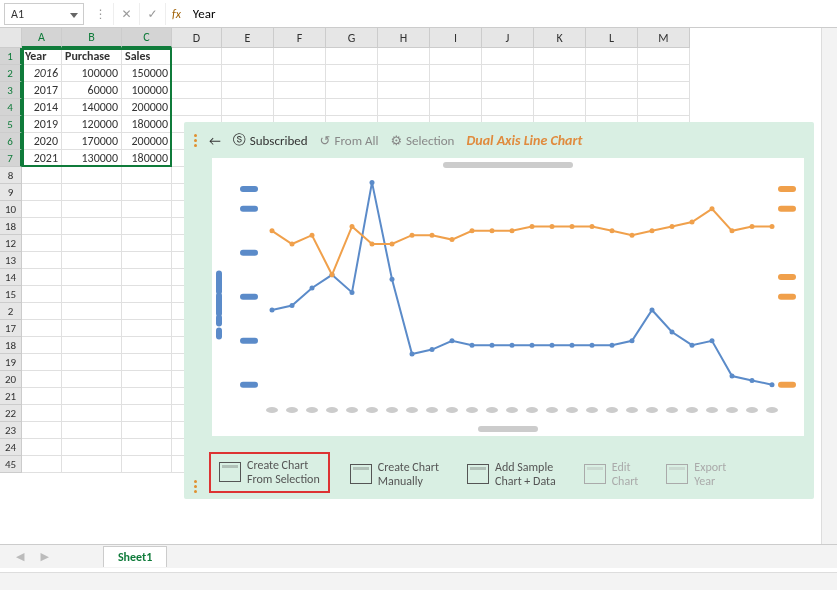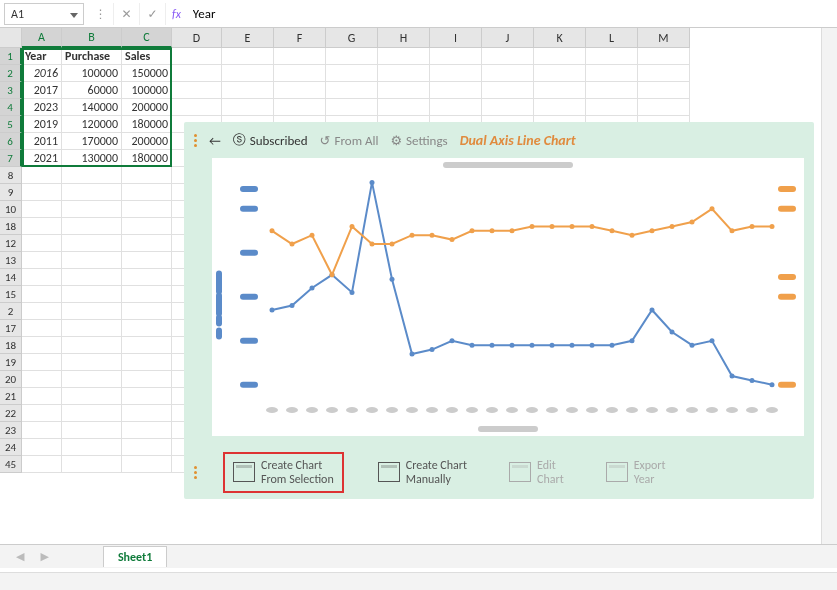--- a/index.html
+++ b/index.html
@@ -3,21 +3,21 @@
 <meta charset="utf-8">
 <style>
 * { box-sizing: border-box; margin: 0; padding: 0; font-family: Calibri, Arial, sans-serif; }
 body { background: #fff; width: 837px; height: 590px; overflow: hidden; font-size: 12px; color: #333; }
 
 
 .formula-bar { display: flex; align-items: center; height: 28px; border-bottom: 1px solid #ccc; background: #fff; }
 .name-box { width: 80px; height: 22px; border: 1px solid #ccc; margin: 0 4px; padding: 0 6px; display: flex; align-items: center; background: #fff; position: relative; }
 .name-box::after { content: ""; position: absolute; right: 5px; top: 9px; border-left: 4px solid transparent; border-right: 4px solid transparent; border-top: 5px solid #666; }
 .fb-btn { width: 26px; height: 22px; display: flex; align-items: center; justify-content: center; color: #999; border-right: 1px solid #eee; }
-.fx-label { font-style: italic; color: #8b5cf6; padding: 0 6px; }
+.fx-label { font-style: italic; color: #a16207; padding: 0 6px; }
 .formula-input { flex: 1; height: 22px; border: none; padding: 0 6px; outline: none; font-size: 13px; }
 
 
 .sheet-area { position: relative; height: 500px; }
 .corner { position: absolute; left: 0; top: 0; width: 22px; height: 20px; background: #e6e6e6; border: 1px solid #ccc; border-left: none; border-top: none; }
 .col-headers { position: absolute; left: 22px; top: 0; height: 20px; display: flex; }
 .col-h { background: #e6e6e6; border-right: 1px solid #ccc; border-bottom: 1px solid #ccc; display: flex; align-items: center; justify-content: center; font-size: 12px; color: #333; }
 .col-h.sel { background: #d4d4d4; color: #0f7b3a; border-bottom: 2px solid #0f7b3a; }
 .row-headers { position: absolute; left: 0; top: 20px; width: 22px; }
 .row-h { height: 17px; background: #e6e6e6; border-right: 1px solid #ccc; border-bottom: 1px solid #ccc; display: flex; align-items: center; justify-content: center; font-size: 11px; color: #333; }
@@ -36,21 +36,21 @@
 .tb-btn { display: flex; align-items: center; gap: 4px; color: #888; font-size: 13px; cursor: pointer; }
 .tb-btn.active { color: #333; }
 .tb-accent { color: #e08b3e; font-weight: bold; font-style: italic; font-size: 14px; }
 .howto { margin-left: auto; background: #fff; border: 1px solid #ccc; border-radius: 4px; padding: 3px 10px; display: flex; align-items: center; gap: 6px; font-size: 13px; }
 .yt { width: 16px; height: 12px; background: #f00; border-radius: 2px; position: relative; }
 .yt::after { content: ""; position: absolute; left: 5px; top: 2px; border-left: 5px solid #fff; border-top: 4px solid transparent; border-bottom: 4px solid transparent; }
 .chart-body { background: #fff; margin: 0 10px 10px 28px; height: 278px; position: relative; }
 .drag-bar { position: absolute; left: 50%; top: 4px; transform: translateX(-50%); width: 130px; height: 6px; background: #ccc; border-radius: 3px; }
 .drag-bar.bottom { top: auto; bottom: 4px; width: 60px; }
 svg.plot { position: absolute; left: 0; top: 0; width: 100%; height: 100%; }
-.panel-bottom { display: flex; align-items: center; padding: 6px 10px; gap: 26px; }
+.panel-bottom { display: flex; align-items: flex-end; padding: 6px 10px; gap: 12px; }
 .act-btn { display: flex; align-items: center; gap: 6px; padding: 4px 8px; cursor: pointer; font-size: 12px; color: #555; line-height: 1.2; }
 .act-btn.hl { border: 2px solid #d33; }
 .act-btn.disabled { color: #aaa; }
 .act-icon { width: 22px; height: 20px; border: 1px solid currentColor; display: inline-block; position: relative; }
 .act-icon::before { content: ""; position: absolute; left: 2px; top: 2px; right: 2px; height: 3px; background: currentColor; opacity: 0.3; }
 
 
 .sheet-tabs { position: absolute; bottom: 22px; left: 0; right: 0; height: 24px; background: #f3f3f3; border-top: 1px solid #ccc; display: flex; align-items: center; padding-left: 10px; gap: 4px; }
 .nav-arrow { color: #bbb; padding: 0 6px; font-size: 11px; }
 .tab { background: #fff; border: 1px solid #ccc; border-bottom: none; padding: 3px 14px; font-size: 12px; color: #0f7b3a; font-weight: bold; }
@@ -157,21 +157,21 @@
         <div class="cell" style="width: 52px;"></div>
         <div class="cell" style="width: 52px;"></div>
         <div class="cell" style="width: 52px;"></div>
         <div class="cell" style="width: 52px;"></div>
         <div class="cell" style="width: 52px;"></div>
         <div class="cell" style="width: 52px;"></div>
         <div class="cell" style="width: 52px;"></div>
         <div class="cell" style="width: 52px;"></div>
       </div>
       <div class="row">
-        <div class="cell" style="width: 40px;">2023</div>
+        <div class="cell" style="width: 40px;">2014</div>
         <div class="cell" style="width: 60px;">140000</div>
         <div class="cell" style="width: 50px;">200000</div>
         <div class="cell" style="width: 50px;"></div>
         <div class="cell" style="width: 52px;"></div>
         <div class="cell" style="width: 52px;"></div>
         <div class="cell" style="width: 52px;"></div>
         <div class="cell" style="width: 52px;"></div>
         <div class="cell" style="width: 52px;"></div>
         <div class="cell" style="width: 52px;"></div>
         <div class="cell" style="width: 52px;"></div>
@@ -187,21 +187,21 @@
         <div class="cell" style="width: 52px;"></div>
         <div class="cell" style="width: 52px;"></div>
         <div class="cell" style="width: 52px;"></div>
         <div class="cell" style="width: 52px;"></div>
         <div class="cell" style="width: 52px;"></div>
         <div class="cell" style="width: 52px;"></div>
         <div class="cell" style="width: 52px;"></div>
         <div class="cell" style="width: 52px;"></div>
       </div>
       <div class="row">
-        <div class="cell" style="width: 40px;">2011</div>
+        <div class="cell" style="width: 40px;">2020</div>
         <div class="cell" style="width: 60px;">170000</div>
         <div class="cell" style="width: 50px;">200000</div>
         <div class="cell" style="width: 50px;"></div>
         <div class="cell" style="width: 52px;"></div>
         <div class="cell" style="width: 52px;"></div>
         <div class="cell" style="width: 52px;"></div>
         <div class="cell" style="width: 52px;"></div>
         <div class="cell" style="width: 52px;"></div>
         <div class="cell" style="width: 52px;"></div>
         <div class="cell" style="width: 52px;"></div>
@@ -499,21 +499,21 @@
   <div class="chart-panel">
     <div class="panel-top">
       <span class="vdots">
           <i></i>
           <i></i>
           <i></i>
         </span>
       <span class="tb-btn active">←</span>
       <span class="tb-btn active">ⓢ <span>Subscribed</span></span>
       <span class="tb-btn">↺ <span>From All</span></span>
-      <span class="tb-btn">⚙ <span>Settings</span></span>
+      <span class="tb-btn">⚙ <span>Selection</span></span>
       <span class="tb-accent">Dual Axis Line Chart</span>
     </div>
     <div class="chart-body">
       <div class="drag-bar"></div>
       <svg class="plot" id="plot" viewBox="0 0 592 278">
           <rect x="28" y="28" width="18" height="6" rx="3" fill="#5b8bc9"></rect>
           <rect x="28" y="47.800000000000004" width="18" height="6" rx="3" fill="#5b8bc9"></rect>
           <rect x="28" y="91.80000000000001" width="18" height="6" rx="3" fill="#5b8bc9"></rect>
           <rect x="28" y="135.8" width="18" height="6" rx="3" fill="#5b8bc9"></rect>
           <rect x="28" y="179.8" width="18" height="6" rx="3" fill="#5b8bc9"></rect>
@@ -619,20 +619,25 @@
       <div class="act-btn hl">
         <span class="act-icon"></span>
         <span style="white-space:pre-line">Create Chart
 From Selection</span>
       </div>
       <div class="act-btn">
         <span class="act-icon"></span>
         <span style="white-space:pre-line">Create Chart
 Manually</span>
       </div>
+      <div class="act-btn">
+        <span class="act-icon"></span>
+        <span style="white-space:pre-line">Add Sample
+Chart + Data</span>
+      </div>
       <div class="act-btn disabled">
         <span class="act-icon"></span>
         <span style="white-space:pre-line">Edit
 Chart</span>
       </div>
       <div class="act-btn disabled">
         <span class="act-icon"></span>
         <span style="white-space:pre-line">Export
 Year</span>
       </div>

